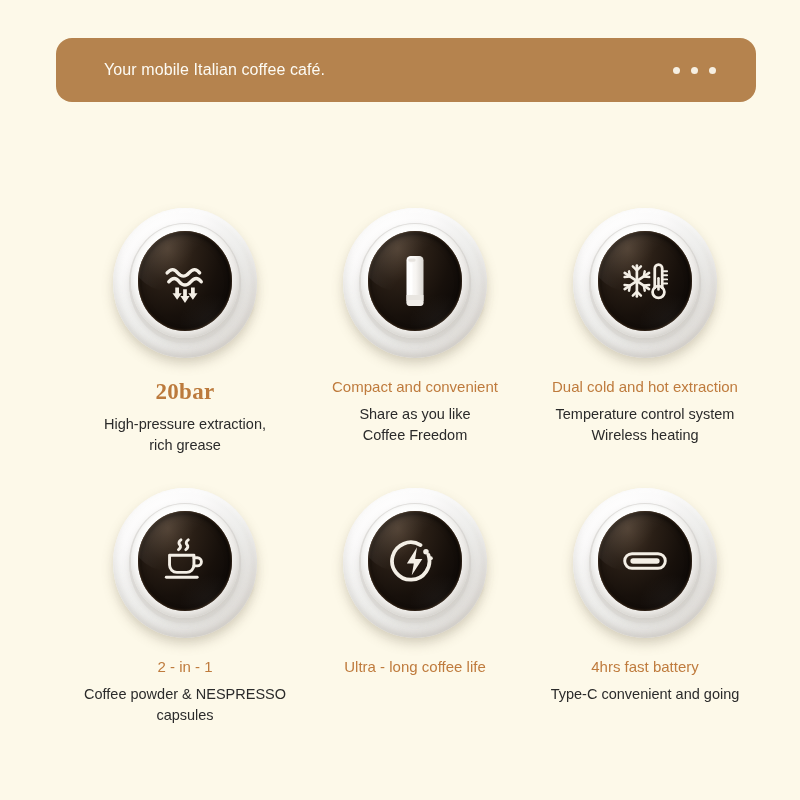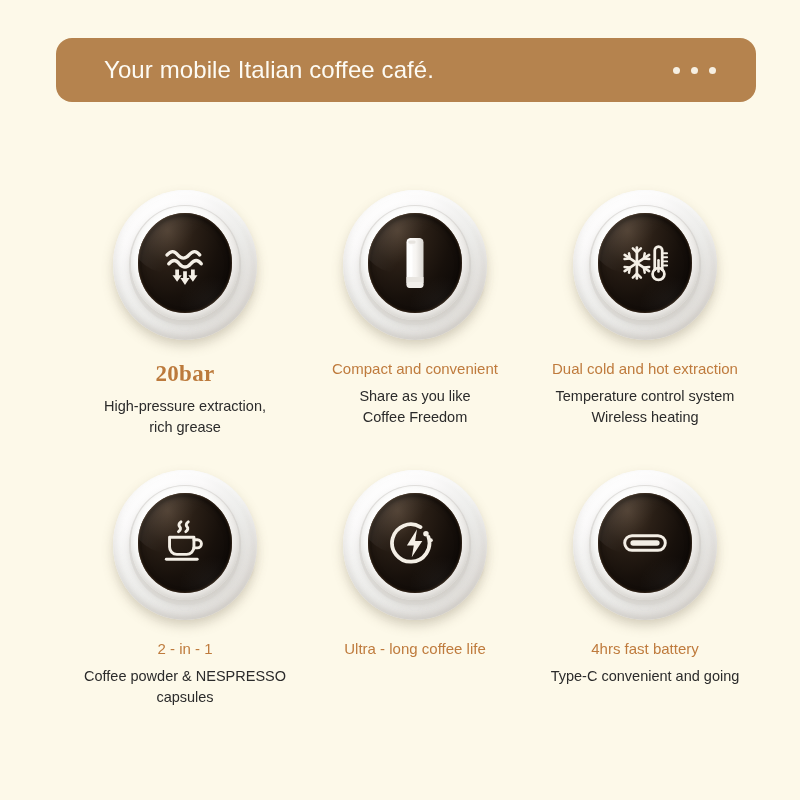--- a/index.html
+++ b/index.html
@@ -26,21 +26,21 @@
     background: #b5834e;
     border-radius: 16px;
     display: flex;
     align-items: center;
     justify-content: space-between;
     padding: 0 40px 0 48px;
   }
 
   .header-title {
     color: #fdfbf4;
-    font-size: 24px;
+    font-size: 16px;
     font-weight: 400;
     letter-spacing: .1px;
     white-space: nowrap;
   }
 
   .header-dots {
     display: flex;
     gap: 11px;
     align-items: center;
   }
@@ -49,21 +49,21 @@
     width: 7px;
     height: 7px;
     border-radius: 50%;
     background: #f6efe2;
   }
 
   
   .grid {
     position: absolute;
     left: 70px;
-    top: 184px;
+    top: 202px;
     width: 660px;
     display: grid;
     grid-template-columns: repeat(3, 1fr);
     grid-template-rows: repeat(2, 280px);
     row-gap: 0px;
   }
 
   .card {
     display: flex;
     flex-direction: column;

